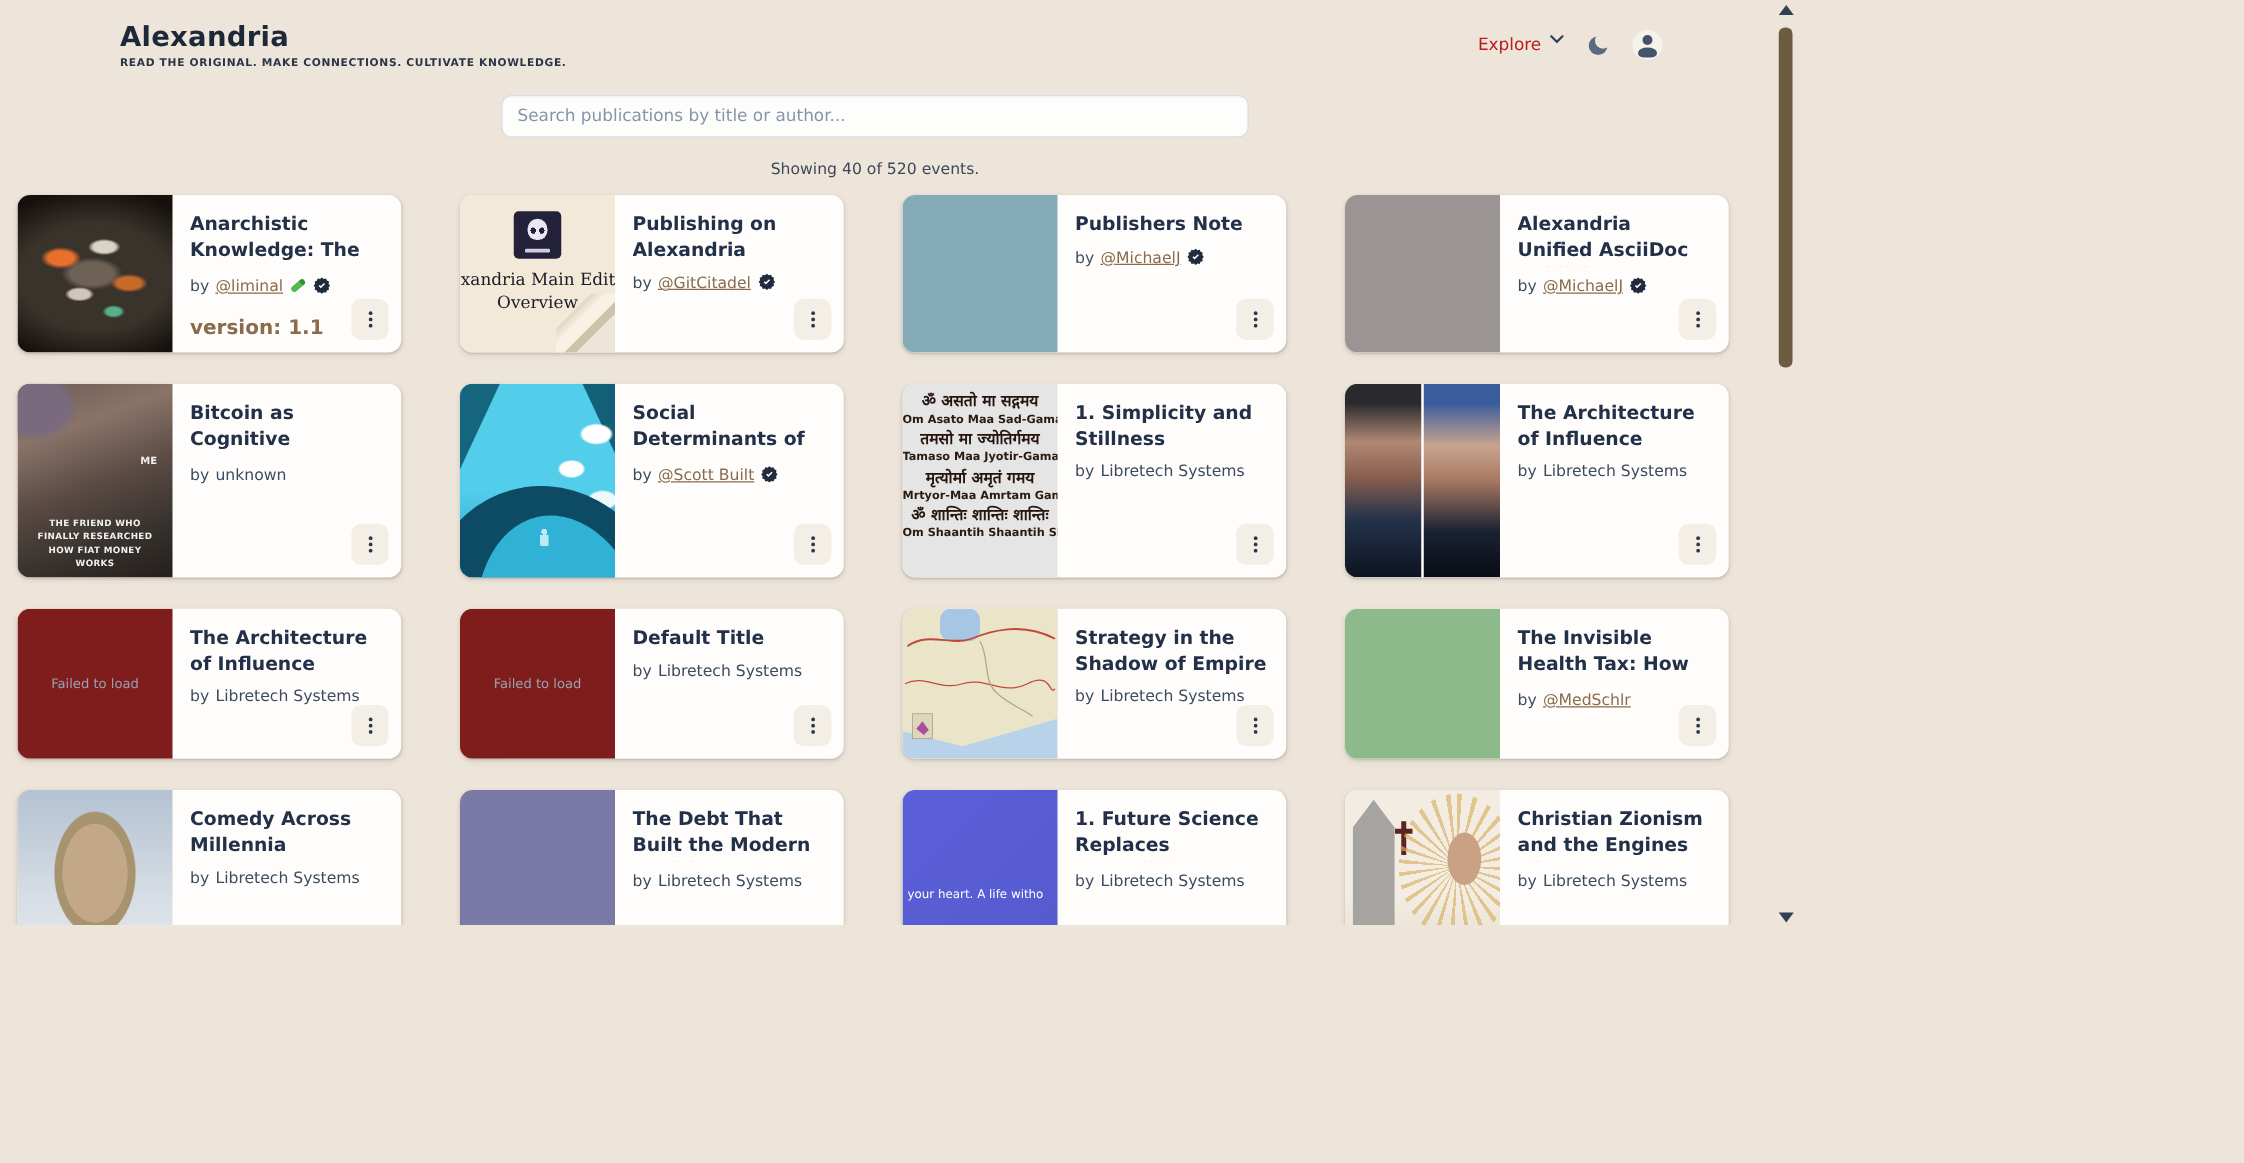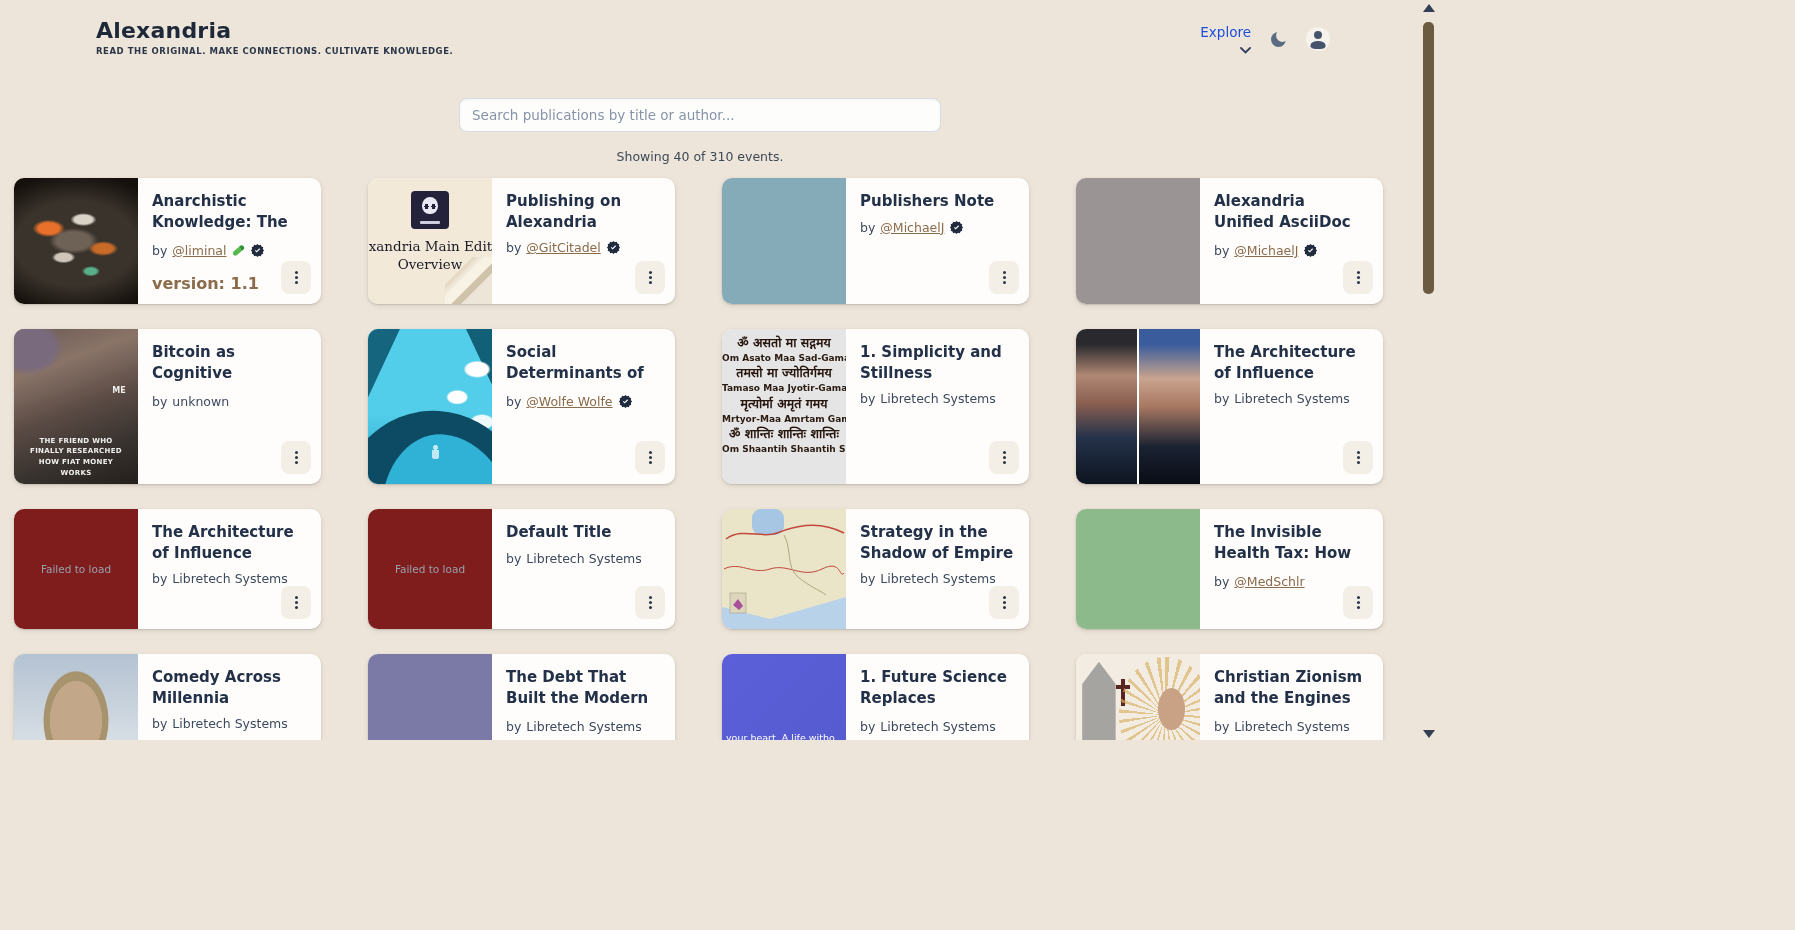--- a/index.html
+++ b/index.html
@@ -7,30 +7,30 @@
     font-family:"DejaVu Sans","Liberation Sans",sans-serif; }
 
   .viewport { position:absolute; top:0; left:0; width:1440px; height:740px; overflow:hidden; }
 
   
   .app-header { padding:18px 0 0 96px; }
   .app-title { font-size:22px; font-weight:700; color:#1D2939; letter-spacing:.2px; }
   .app-tagline { margin-top:3px; font-size:8.5px; font-weight:700; letter-spacing:.55px; color:#2A3648; }
 
   .controls { position:absolute; top:24px; right:110px; display:flex; align-items:center; gap:20px; }
-  .explore { display:flex; align-items:flex-end; gap:7px; cursor:pointer; color:#1d4ed8; font-size:13.5px;flex-direction:column; }
+  .explore { display:flex; align-items:flex-start; gap:7px; cursor:pointer; color:#b91c1c; font-size:13.5px; }
   .moon { width:15px; height:15px; border-radius:50%; background:#5A6A80; position:relative; cursor:pointer; }
   .moon::after { content:''; position:absolute; left:5px; top:-3px; width:13px; height:13px; border-radius:50%; background:#EDE5DA; }
   .avatar { width:24px; height:24px; border-radius:50%; background:#F6F3ED; position:relative; overflow:hidden; cursor:pointer; }
   .avatar::before { content:''; position:absolute; top:4px; left:50%; transform:translateX(-50%); width:8px; height:8px; border-radius:50%; background:#45536B; }
   .avatar::after { content:''; position:absolute; bottom:2px; left:50%; transform:translateX(-50%); width:15px; height:8px; border-radius:50% 50% 35% 35%; background:#45536B; }
 
   
   .content { width:1372px; margin-left:14px; }
-  .search-wrap { width:482px; margin:42px auto 0; }
+  .search-wrap { width:598px; margin:20px auto 0; }
   .search-input { width:100%; height:34px; border:1px solid #D6DCE5; border-radius:8px; background:#FDFDFC;
     padding:0 12px; font-size:13.5px; color:#2F3D55; font-family:inherit; box-shadow:0 1px 2px rgba(60,50,40,.05) inset; }
   .search-input::placeholder { color:#8794A8; }
   .status { margin-top:17px; text-align:center; font-size:12.5px; color:#3D4856; }
 
   
   .grid { margin-top:14px; display:grid; grid-template-columns:repeat(4,307px);
     grid-template-rows:126px 155px 120px 155px; gap:25px 47px; }
   .card { position:relative; display:flex; background:#FEFDFB; border-radius:10px; overflow:hidden;
     box-shadow:0 1px 2px rgba(45,35,20,.18), 0 2px 6px rgba(45,35,20,.08); }
@@ -150,21 +150,21 @@
       </svg>
     </div>
     <span class="moon"></span>
     <span class="avatar"></span>
   </div>
 
   <div class="content">
     <div class="search-wrap">
       <input class="search-input" type="text" placeholder="Search publications by title or author..." style="">
     </div>
-    <div class="status">Showing 40 of 310 events.</div>
+    <div class="status">Showing 40 of 520 events.</div>
     <div class="grid">
   <article class="card">
     <div class="thumb th-koi"></div>
     <div class="cbody">
       <h3 class="title">Anarchistic Knowledge: The Art...</h3>
       <p class="byline">
               <span>by</span>
               <a class="author-link" href="#">@liminal</a>
               <span class="pencil"></span>
               <svg class="badge" viewBox="0 0 24 24">
@@ -289,21 +289,21 @@
   <article class="card">
     <div class="thumb th-teal">
             <i class="t-road"></i>
             <i class="t-lane"></i>
             <i class="t-fig"></i>
           </div>
     <div class="cbody">
       <h3 class="title">Social Determinants of Health and the...</h3>
       <p class="byline">
               <span>by</span>
-              <a class="author-link" href="#">@Wolfe Wolfe</a>
+              <a class="author-link" href="#">@Scott Built</a>
               <svg class="badge" viewBox="0 0 24 24">
                 <path fill="#202C3E" d="M12 1.5l2.36 1.9 2.9-.66 1.13 2.78 2.78 1.13-.66 2.9L22.5 12l-1.99 2.36.66 2.9-2.78 1.13-1.13 2.78-2.9-.66L12 22.5l-2.36-1.99-2.9.66-1.13-2.78-2.78-1.13.66-2.9L1.5 12l1.9-2.36-.66-2.9 2.78-1.13 1.13-2.78 2.9.66z"></path>
                 <path fill="#FFF" d="M10.7 15.2L7.9 12.4l1.3-1.3 1.5 1.5 4.1-4.1 1.3 1.3z"></path>
               </svg>
             </p>
 
       <button class="menu-btn">
         <span class="kebab">
                 <i></i>
                 <i></i>

